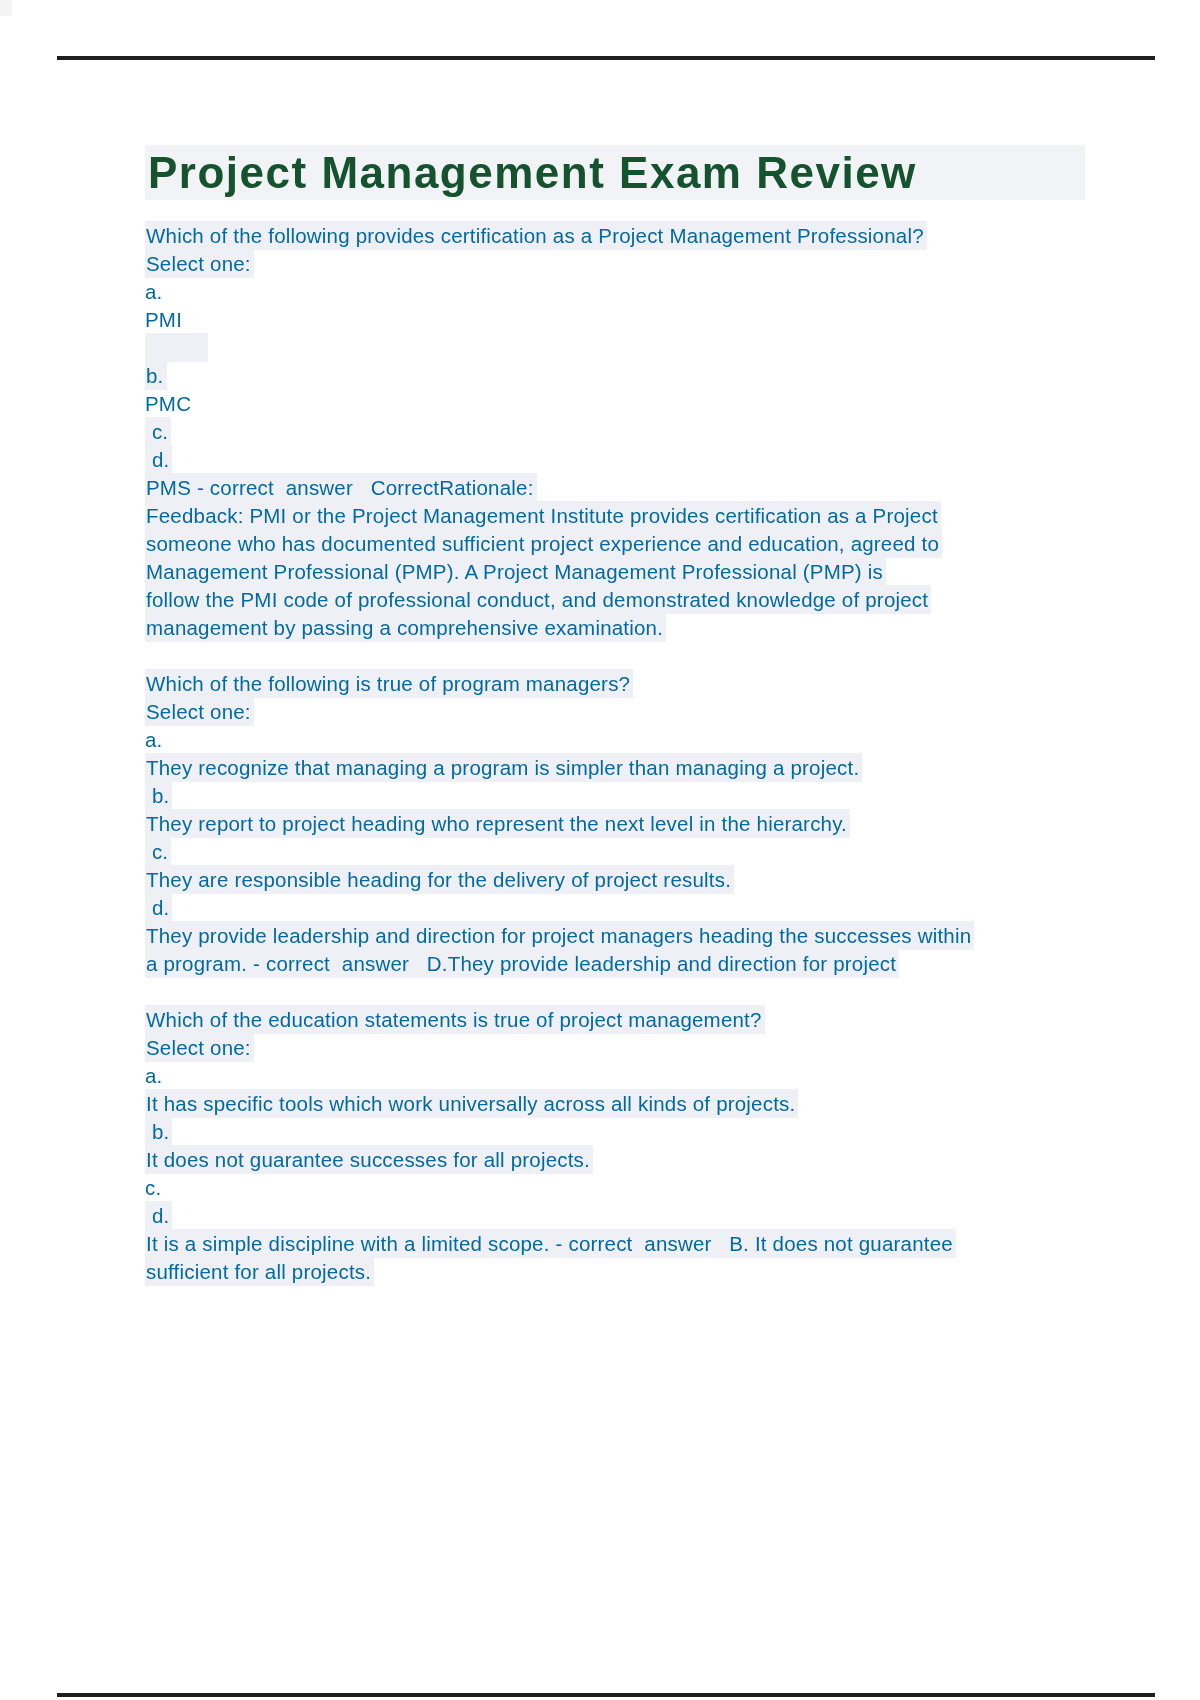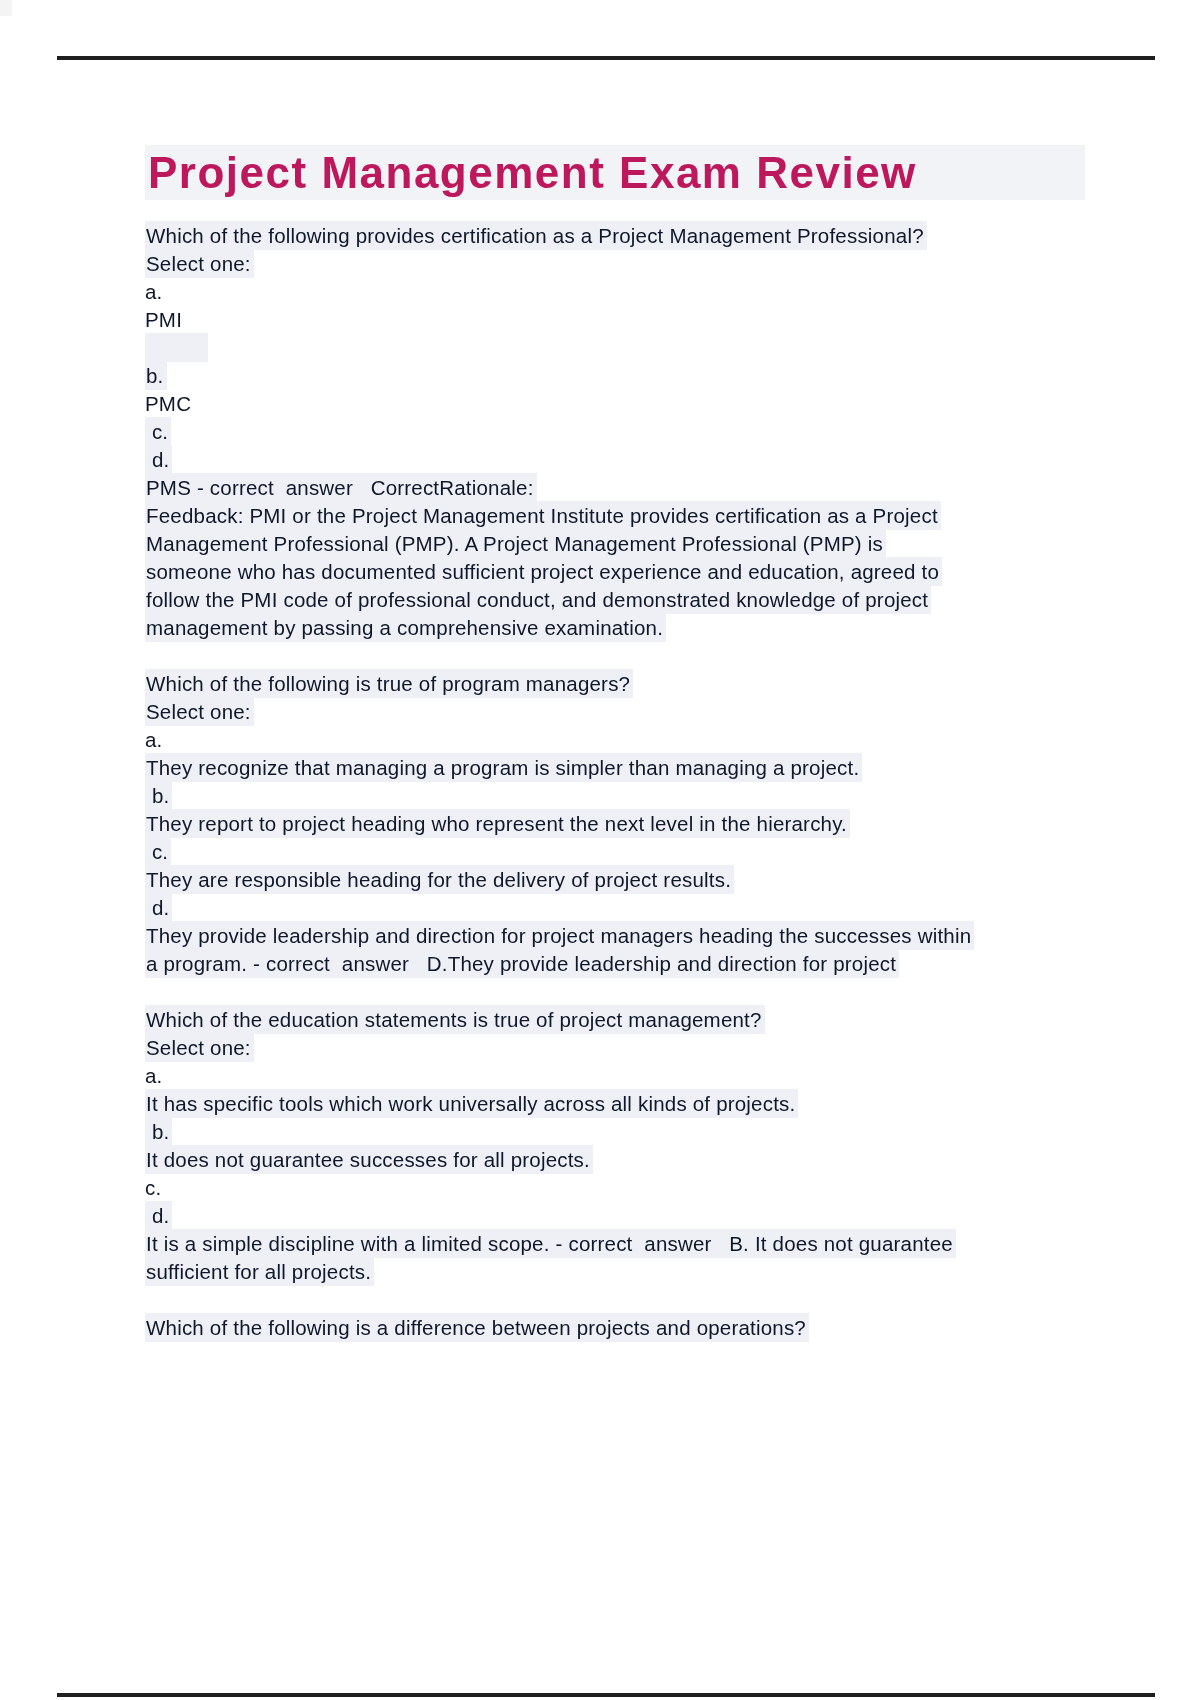--- a/index.html
+++ b/index.html
@@ -34,35 +34,35 @@
     height: 55px;
     background: #f2f3f7;
   }
   .title-block h1 {
     margin: 0;
     padding-left: 3px;
     font-size: 44px;
     font-weight: bold;
     letter-spacing: 1.5px;
     line-height: 55px;
-    color: #be185d;
+    color: #14532d;
     white-space: nowrap;
   }
   .content {
     position: absolute;
     left: 145px;
     top: 222px;
     width: 960px;
   }
   .line {
     height: 28px;
     line-height: 28px;
     font-size: 20.5px;
     letter-spacing: 0.2px;
-    color: #0f172a;
+    color: #0369a1;
     white-space: pre;
   }
   .line .hl {
     background: #eef0f5;
     padding: 3px 3px 3px 1px;
   }
 </style>
 </head>
 <body>
 
@@ -80,22 +80,22 @@
       <div class="line"><span class="hl">Select one:</span></div>
       <div class="line"><span>a.</span></div>
       <div class="line"><span>PMI</span></div>
       <div class="line"><span class="hl">          </span></div>
       <div class="line"><span class="hl">b.</span></div>
       <div class="line"><span>PMC</span></div>
       <div class="line"><span class="hl"> c.</span></div>
       <div class="line"><span class="hl"> d.</span></div>
       <div class="line"><span class="hl">PMS - correct  answer   CorrectRationale:</span></div>
       <div class="line"><span class="hl">Feedback: PMI or the Project Management Institute provides certification as a Project</span></div>
+      <div class="line"><span class="hl">someone who has documented sufficient project experience and education, agreed to</span></div>
       <div class="line"><span class="hl">Management Professional (PMP). A Project Management Professional (PMP) is</span></div>
-      <div class="line"><span class="hl">someone who has documented sufficient project experience and education, agreed to</span></div>
       <div class="line"><span class="hl">follow the PMI code of professional conduct, and demonstrated knowledge of project</span></div>
       <div class="line"><span class="hl">management by passing a comprehensive examination.</span></div>
       <div class="line"></div>
       <div class="line"><span class="hl">Which of the following is true of program managers?</span></div>
       <div class="line"><span class="hl">Select one:</span></div>
       <div class="line"><span>a.</span></div>
       <div class="line"><span class="hl">They recognize that managing a program is simpler than managing a project.</span></div>
       <div class="line"><span class="hl"> b.</span></div>
       <div class="line"><span class="hl">They report to project heading who represent the next level in the hierarchy.</span></div>
       <div class="line"><span class="hl"> c.</span></div>
@@ -108,15 +108,14 @@
       <div class="line"><span class="hl">Select one:</span></div>
       <div class="line"><span>a.</span></div>
       <div class="line"><span class="hl">It has specific tools which work universally across all kinds of projects.</span></div>
       <div class="line"><span class="hl"> b.</span></div>
       <div class="line"><span class="hl">It does not guarantee successes for all projects.</span></div>
       <div class="line"><span>c.</span></div>
       <div class="line"><span class="hl"> d.</span></div>
       <div class="line"><span class="hl">It is a simple discipline with a limited scope. - correct  answer   B. It does not guarantee</span></div>
       <div class="line"><span class="hl">sufficient for all projects.</span></div>
       <div class="line"></div>
-      <div class="line"><span class="hl">Which of the following is a difference between projects and operations?</span></div>
     </div>
 </div>
 
 </body></html>

